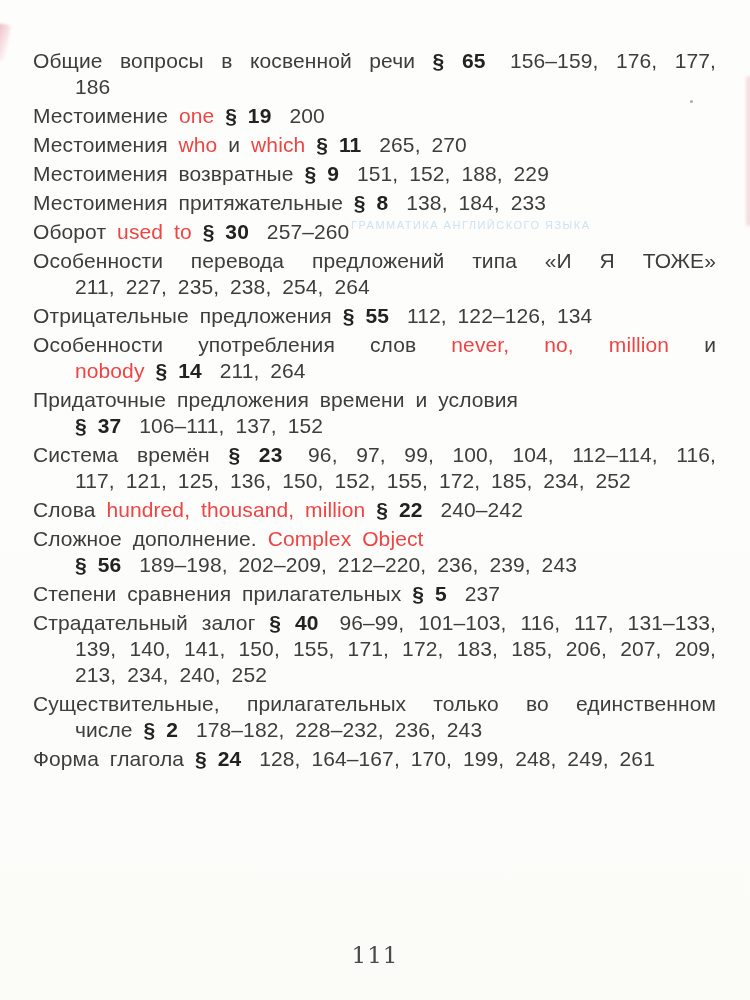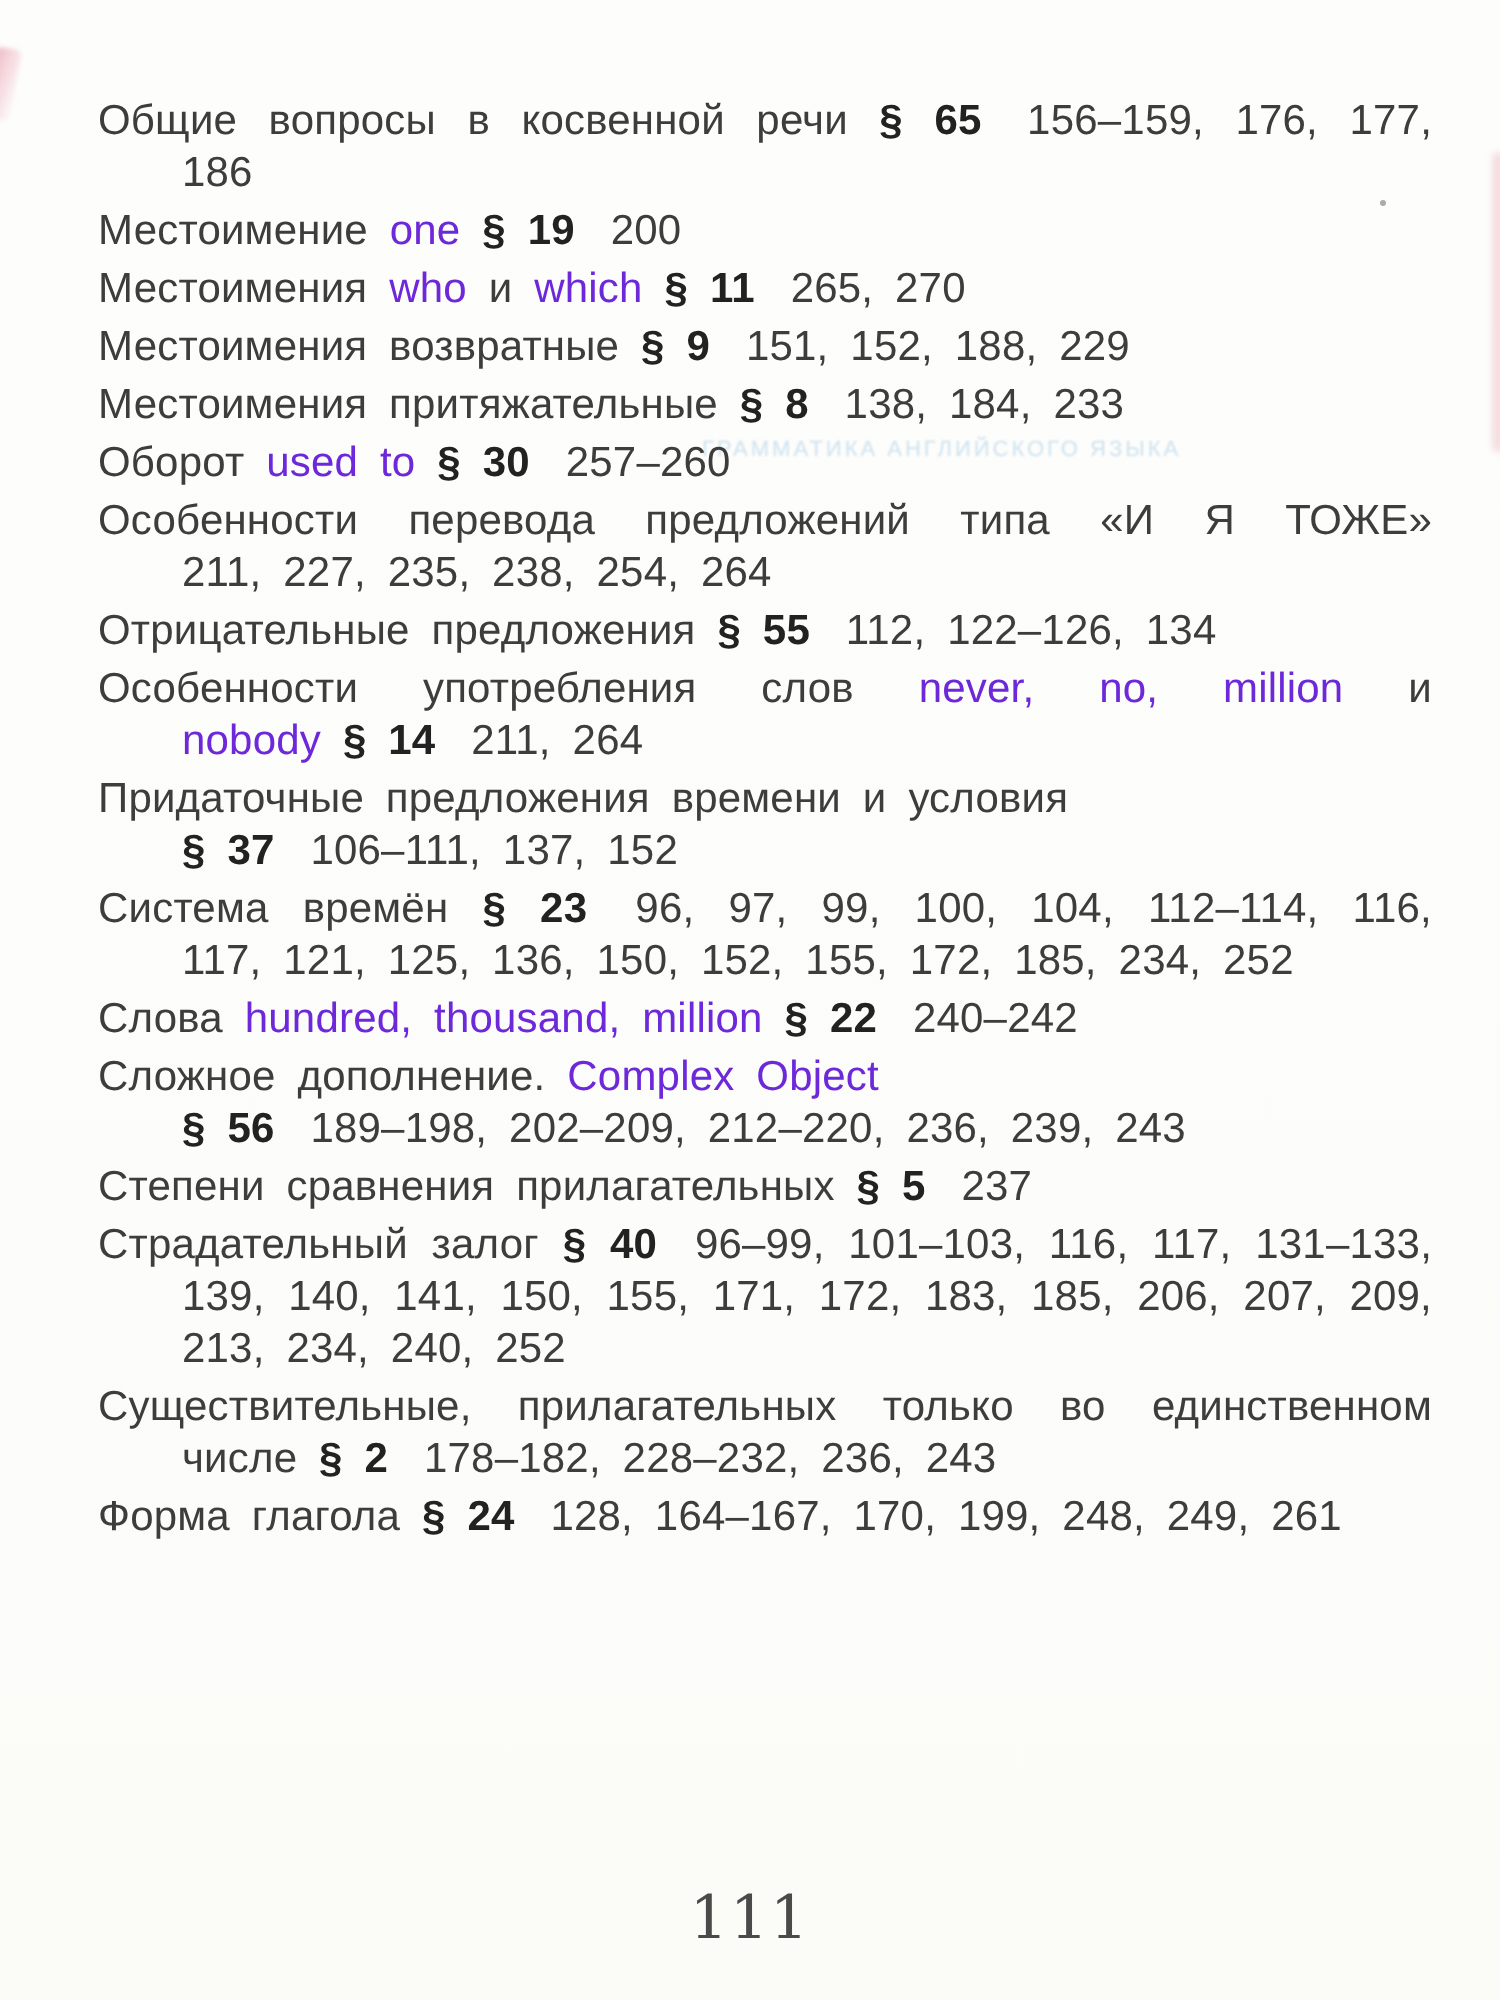--- a/index.html
+++ b/index.html
@@ -20,45 +20,44 @@
   .entry {
     margin: 0 0 3px 0;
     font-size: 21px;
     line-height: 26px;
     color: #3d3d3d;
     letter-spacing: 0.1px;
   }
   .eline {
     text-align: justify;
     word-spacing: 5px;
-    margin-left: 16px;
   }
   .eline.stretch {
     text-align-last: justify;
   }
   .eline.cont {
     padding-left: 42px;
   }
   .seg-text  { color: #3d3d3d; }
   .seg-pages { color: #3d3d3d; }
   .seg-keyword {
-    color: #6d28d9;
+    color: #ef4444;
   }
   .seg-section {
     font-weight: bold;
     color: #222222;
     margin-right: 7px;
   }
   .page-number {
     position: absolute;
     top: 942px;
     left: 0; width: 750px;
     text-align: center;
     font-family: "DejaVu Serif", "Liberation Serif", serif;
-    font-size: 30px;
+    font-size: 23px;
     letter-spacing: 1px;
     color: #4a4a4a;
   }
   
   .ghost-text {
     position: absolute;
     left: 351px; top: 219px;
     font-size: 11px;
     font-weight: normal;
     letter-spacing: 1.5px;

